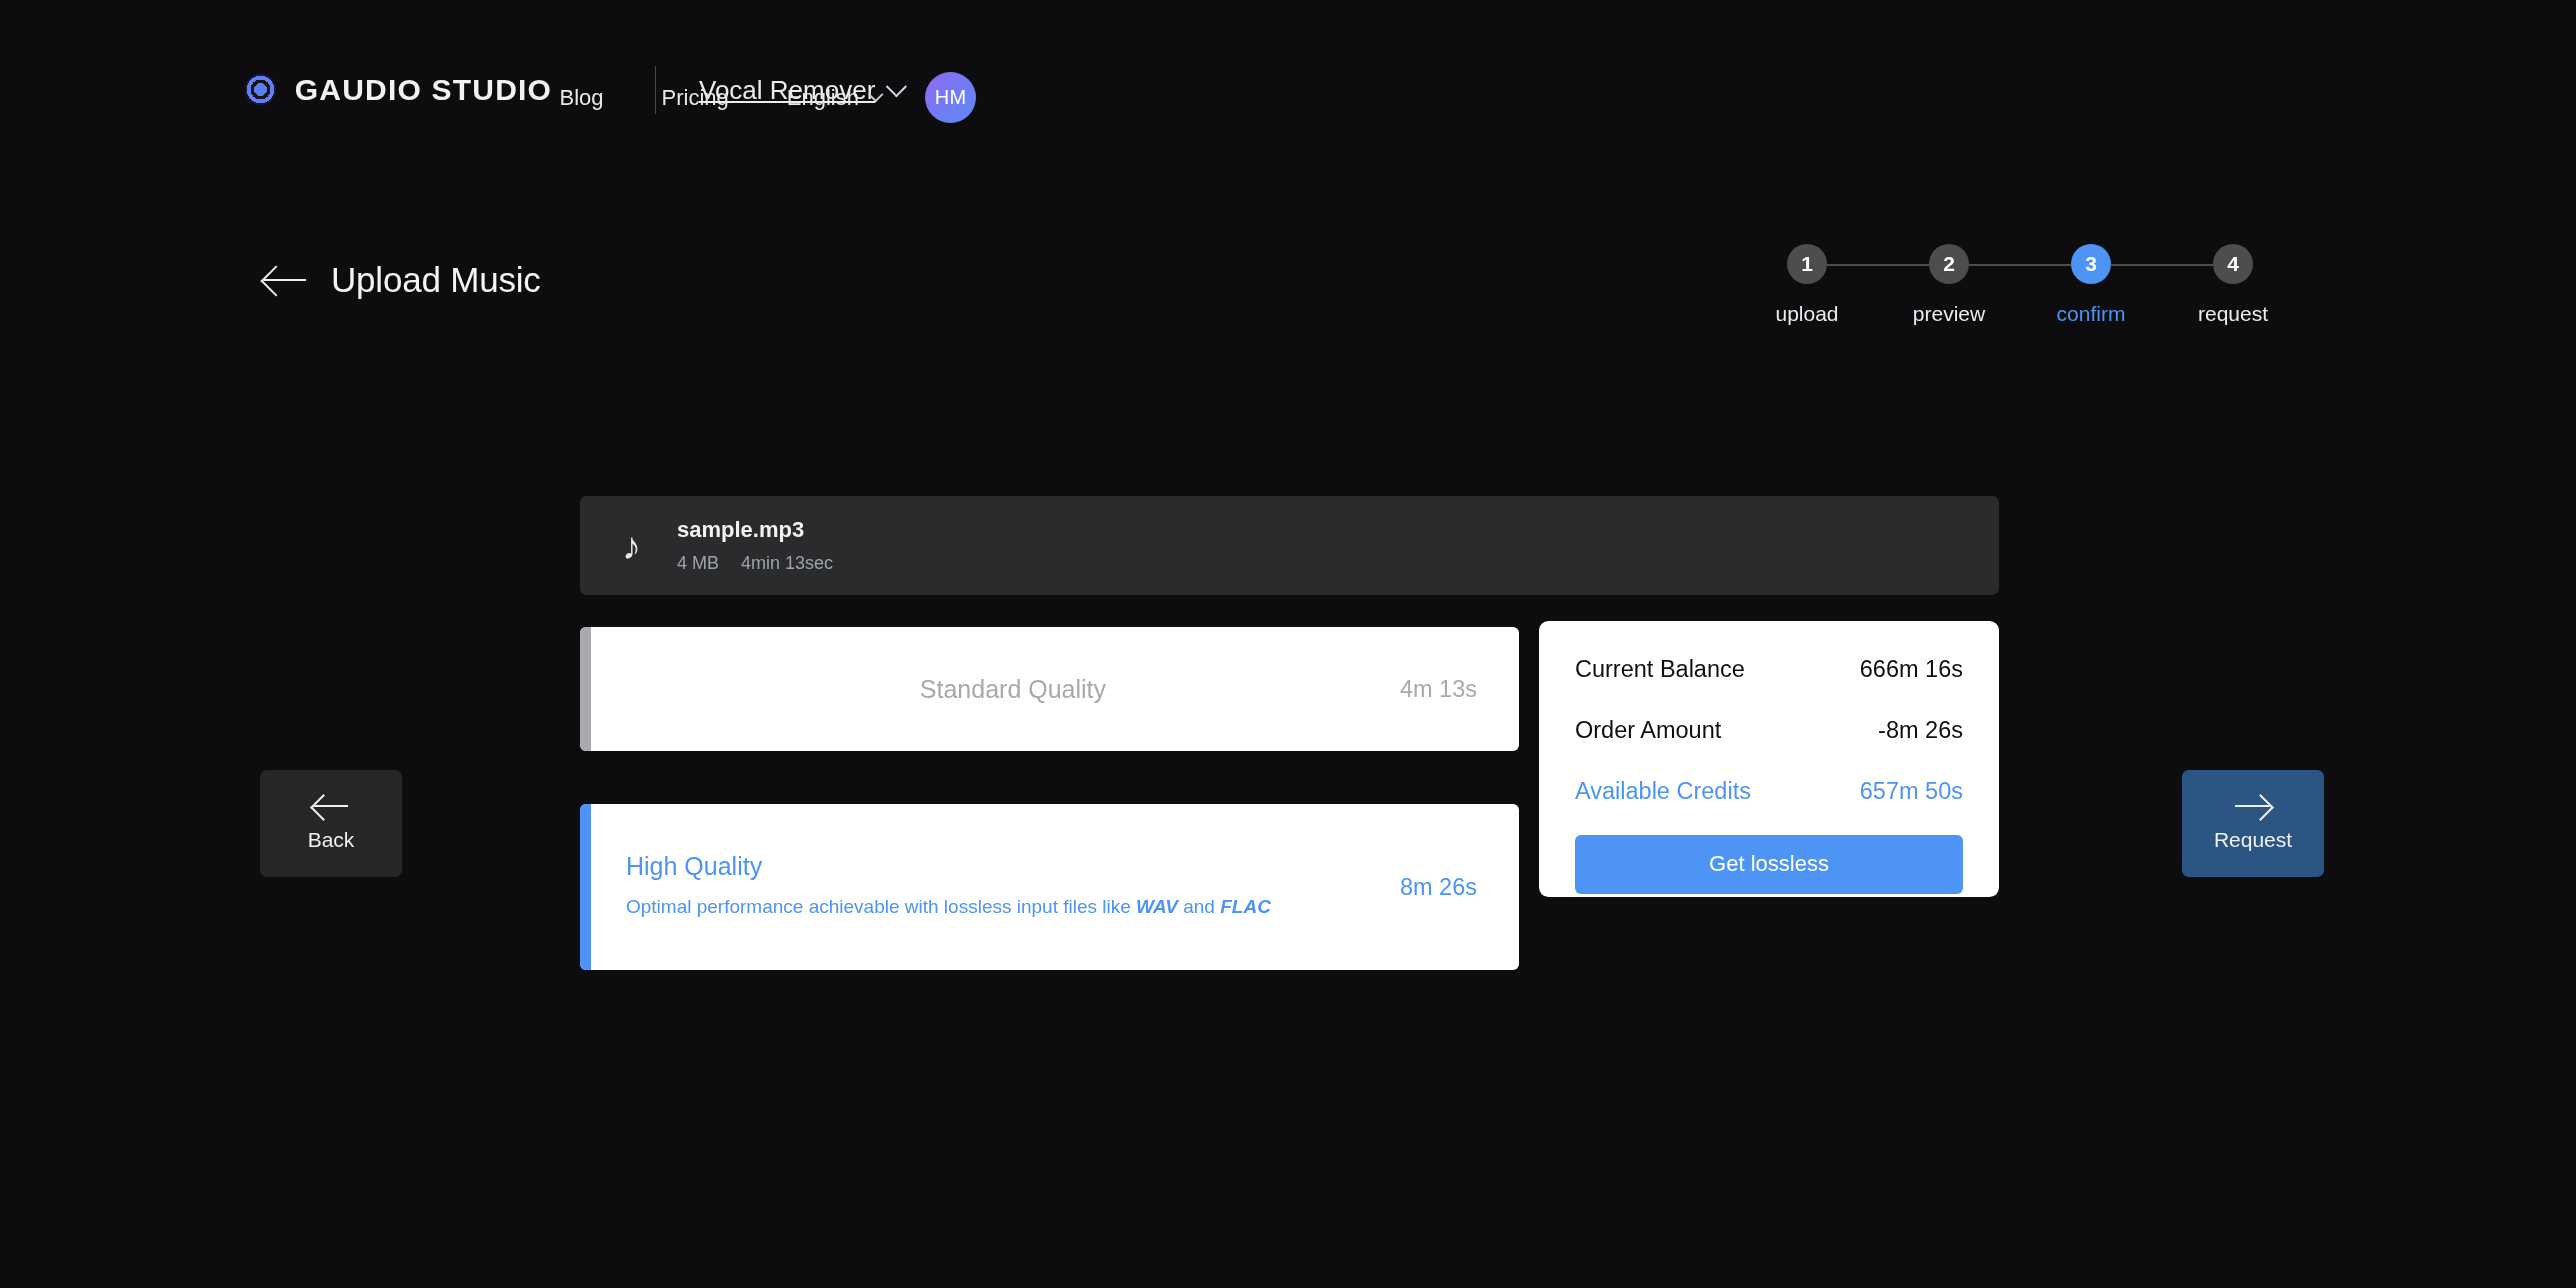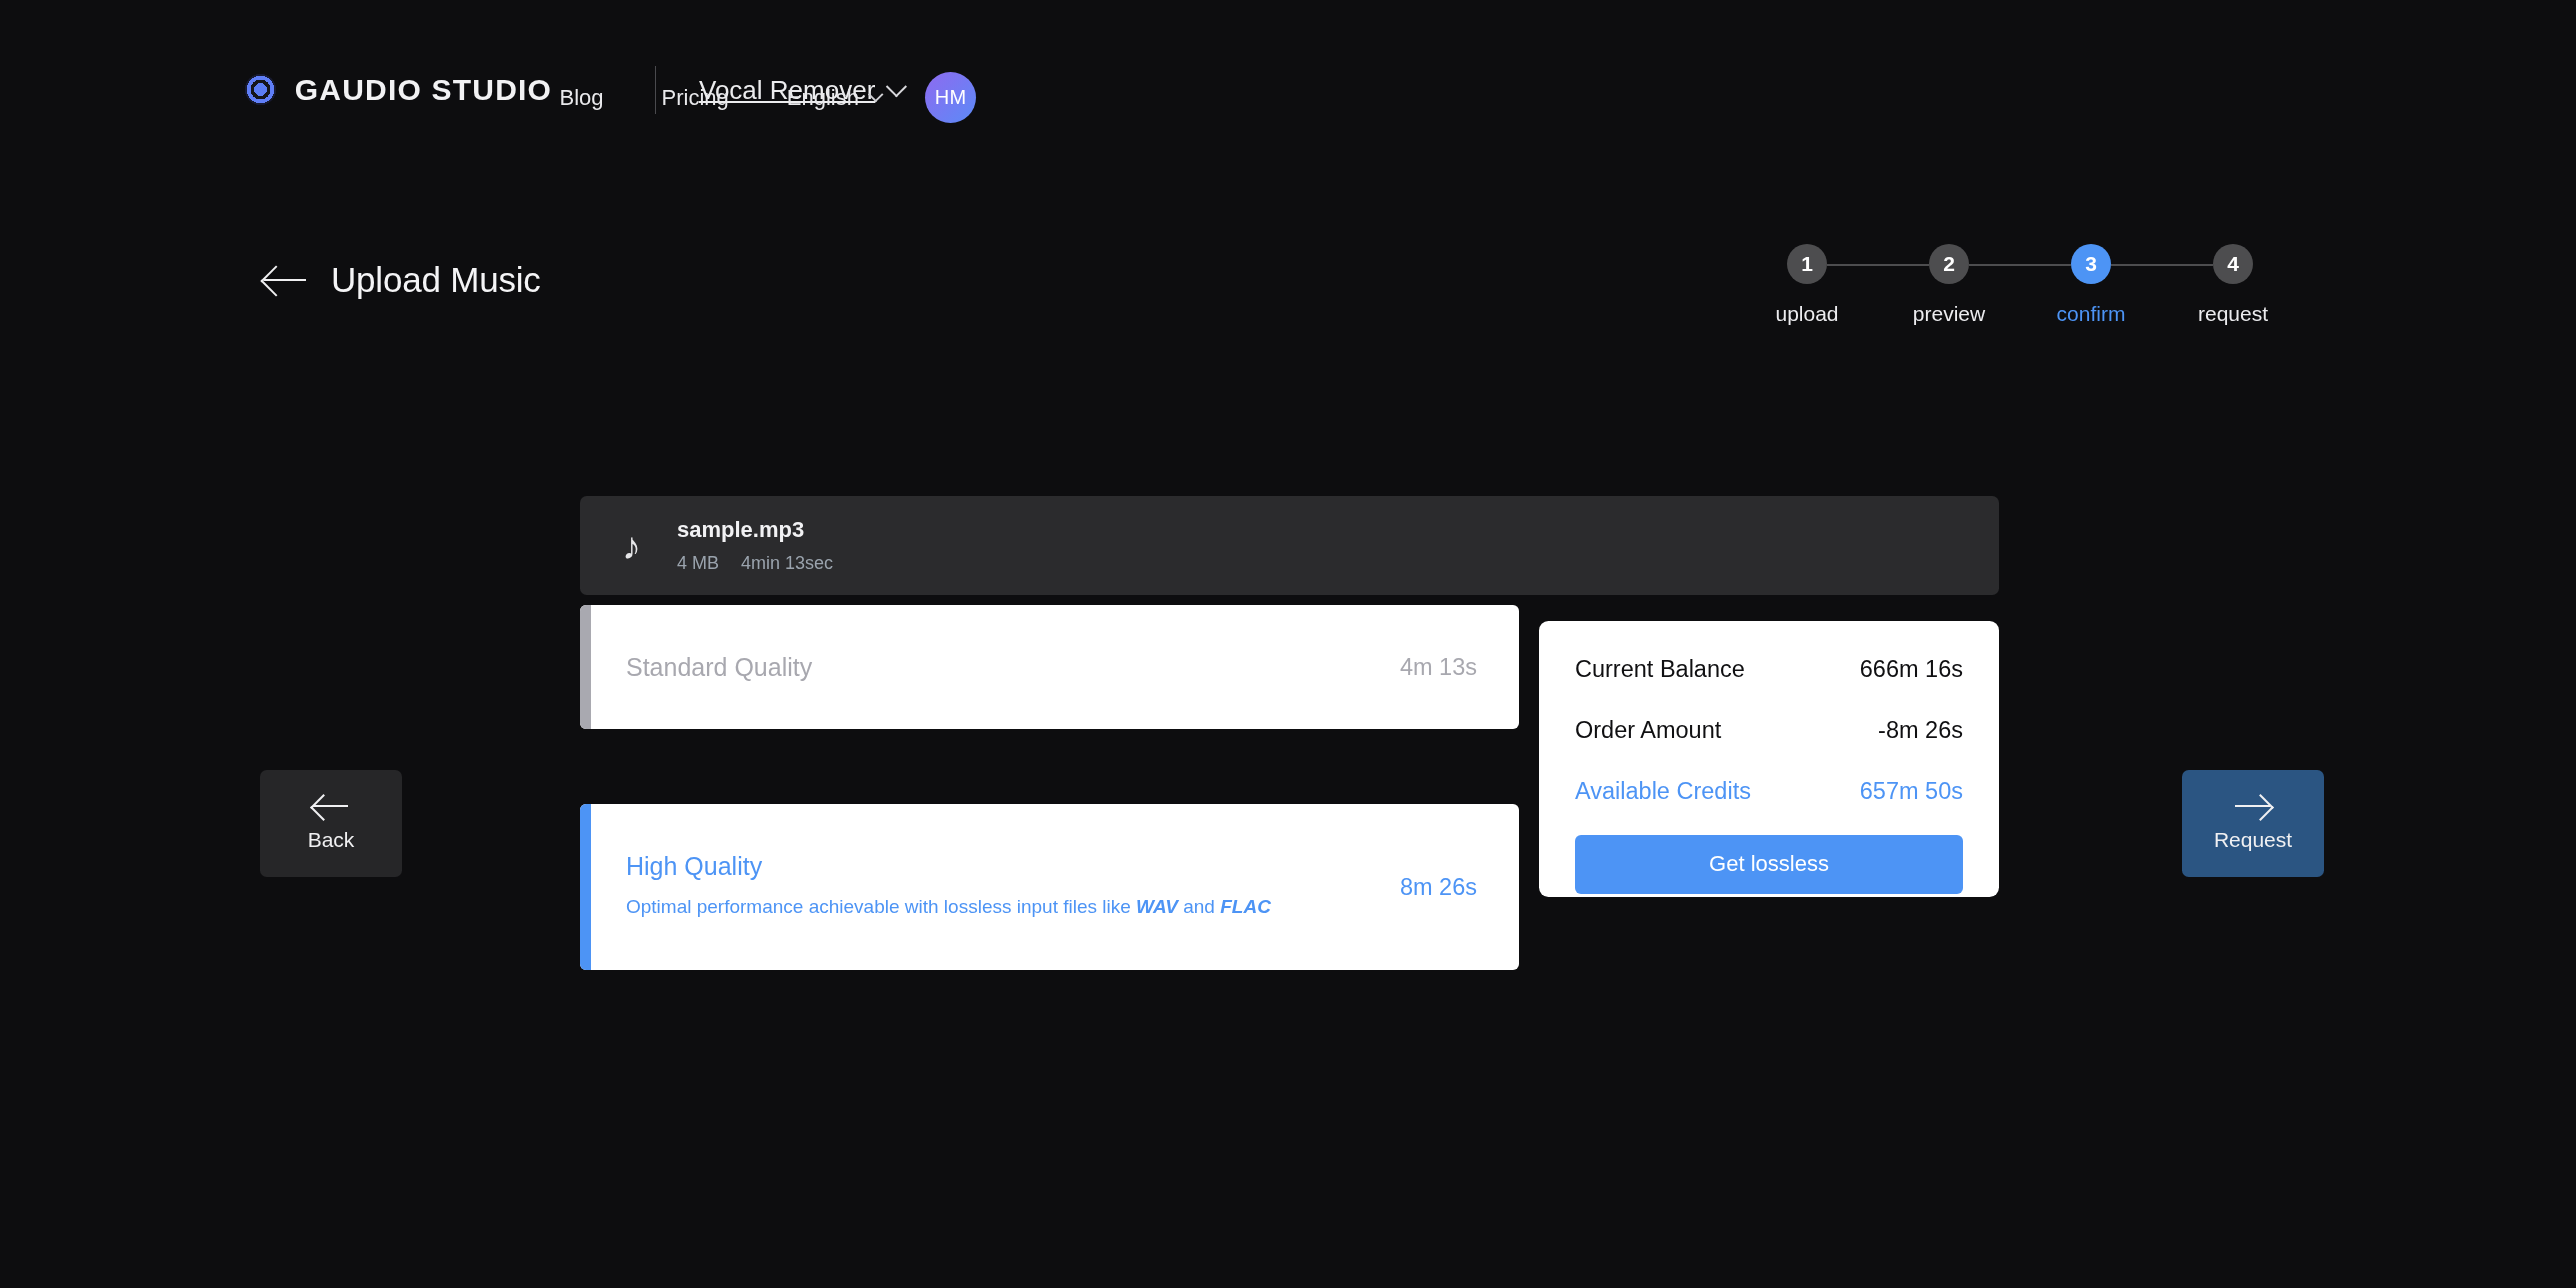--- a/index.html
+++ b/index.html
@@ -256,21 +256,21 @@
     display: flex;
     align-items: center;
     cursor: pointer;
   }
   .quality-card .accent {
     position: absolute;
     left: 0; top: 0;
     width: 10.7px;
     height: 100%;
   }
-  .card-standard { top: 605px; width: 939px; height: 124px; }
+  .card-standard { top: 627px; width: 939px; height: 124px; text-align: center; }
   .card-standard .accent { background: #a9a9b0; }
   .card-high { top: 804px; width: 939px; height: 166px; }
   .card-high .accent { background: #4d94f5; }
 
   .q-body {
     padding-left: 46px;
     flex: 1;
   }
   .q-title-standard {
     font-size: 25px;

